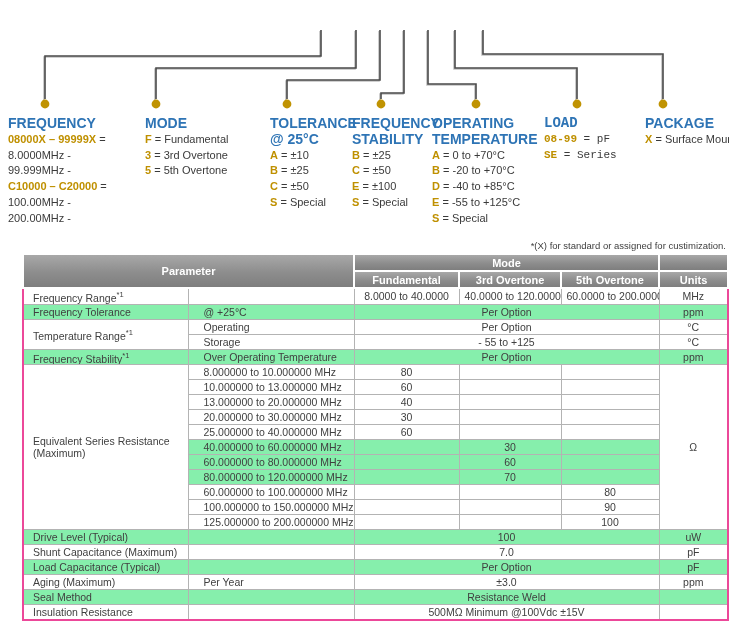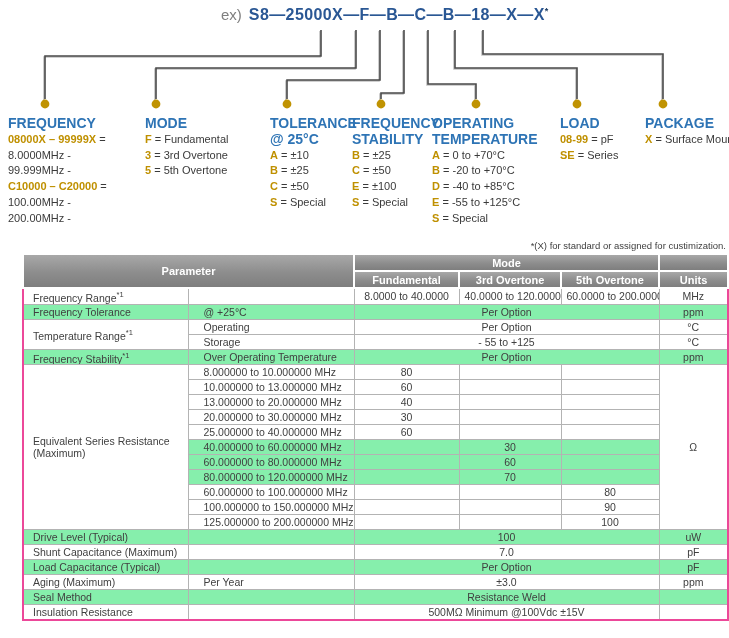--- a/index.html
+++ b/index.html
@@ -43,23 +43,20 @@
   table.spec tbody tr.shaded td{background:#86efac;}
   table.spec tbody td.param{text-align:left;padding-left:9px;white-space:normal;line-height:12px;}
   table.spec tbody td.sub{text-align:left;padding-left:15px;}
   table.spec tbody td.param sup{font-size:7.5px;}
 </style>
 </head>
 <body>
 
 <div class="page">
 
-  <div class="pn">
-    <span class="prefix">ex)</span><span class="value">S8—25000X—F—B—C—B—18—X—X</span><sup>*</sup>
-  </div>
 
   <svg class="lines" width="729" height="112" viewBox="0 0 729 112">
     <path d="M321 30 L321 56 L45 56 L45 99"></path>
     <path d="M356 30 L356 68 L156 68 L156 99"></path>
     <path d="M380 30 L380 80 L287 80 L287 99"></path>
     <path d="M404 30 L404 93 L381 93 L381 99"></path>
     <path d="M428 30 L428 84 L476 84 L476 99"></path>
     <path d="M455 30 L455 68 L577 68 L577 99"></path>
     <path d="M483 30 L483 54 L663 54 L663 99"></path>
     <g fill="#c09302">
@@ -107,21 +104,21 @@
       </div>
       <div class="decoder-col" style="left: 432px;">
         <div class="title">OPERATING</div>
         <div class="title">TEMPERATURE</div>
         <div><span class="code">A</span><span> = 0 to +70°C</span></div>
         <div><span class="code">B</span><span> = -20 to +70°C</span></div>
         <div><span class="code">D</span><span> = -40 to +85°C</span></div>
         <div><span class="code">E</span><span> = -55 to +125°C</span></div>
         <div><span class="code">S</span><span> = Special</span></div>
       </div>
-      <div class="decoder-col" style="left: 560px;">
+      <div class="decoder-col" style="left: 544px; font-family: Liberation Mono, monospace;">
         <div class="title">LOAD</div>
         <div><span class="code">08-99</span><span> = pF</span></div>
         <div><span class="code">SE</span><span> = Series</span></div>
       </div>
       <div class="decoder-col" style="left: 645px;">
         <div class="title">PACKAGE</div>
         <div><span class="code">X</span><span> = Surface Mount</span></div>
       </div>
     </div>
 

